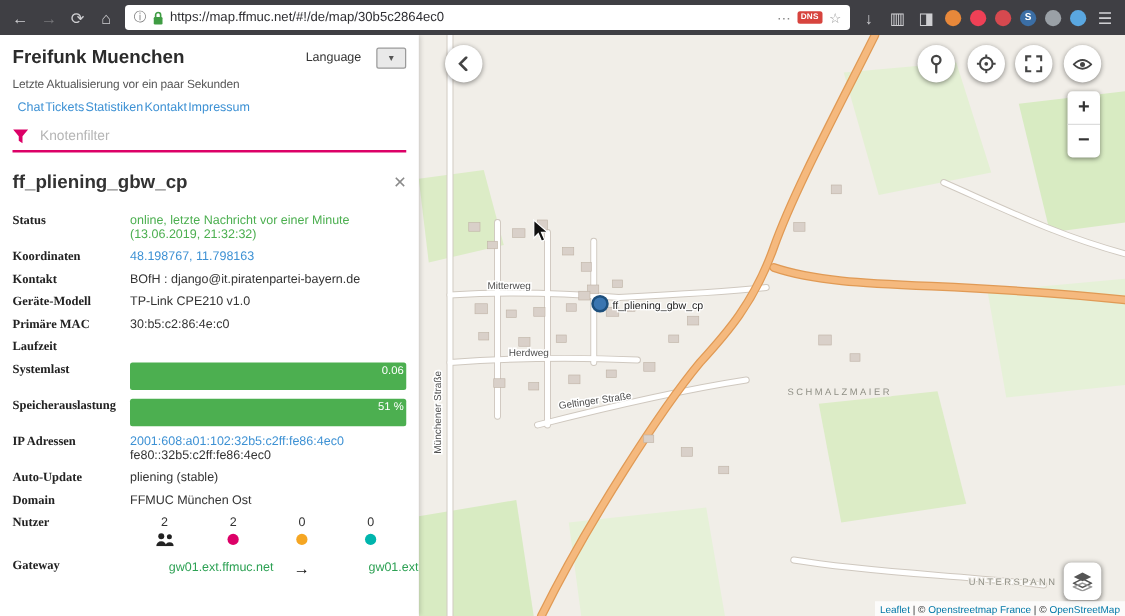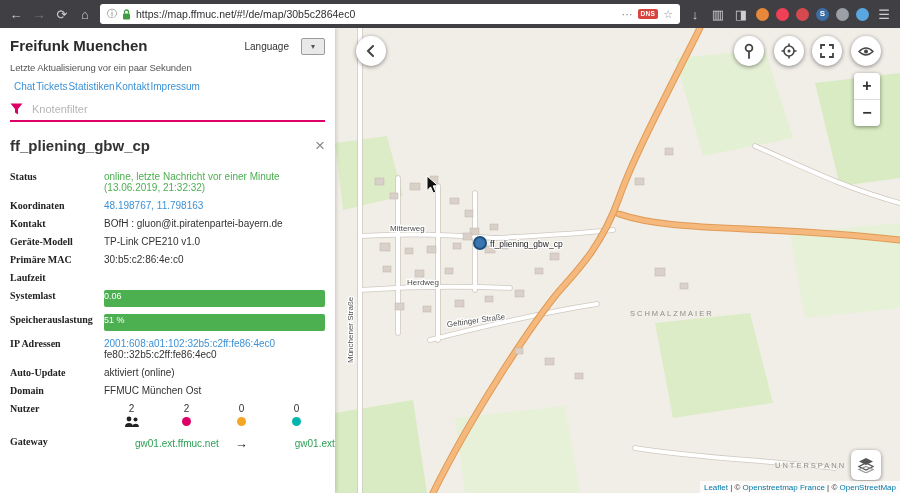--- a/index.html
+++ b/index.html
@@ -50,22 +50,22 @@
   .filter input::placeholder{color:#b5b5b5;}
   .node-head{display:flex;justify-content:space-between;align-items:center;margin-top:15px;}
   h2{font-size:15px;margin:0;color:#333;font-weight:bold;}
   .close-x{color:#8a8a8a;font-size:17px;line-height:1;cursor:default;}
   .proptable{margin-top:13px;font-size:10px;color:#333;}
   .prow{display:grid;grid-template-columns:94px 1fr;padding:3.5px 0;align-items:start;}
   .plabel{font-weight:bold;color:#222;padding-right:6px;font-family:Liberation Serif, serif;}
   .pval{min-width:0;}
   .pval.green{color:#4caf50;}
   .pval a{color:#3d91d4;text-decoration:none;}
-  .bar{height:17px;background:#4caf50;border-radius:2px;color:#fff;font-size:9px;
-    line-height:13px;padding-right:14px;box-sizing:border-box;}
+  .bar{height:22px;background:#4caf50;border-radius:2px;color:#fff;font-size:9px;
+    line-height:13px;text-align:right;padding-right:2px;box-sizing:border-box;}
   .clients{display:flex;gap:0;}
   .client-col{width:55px;text-align:center;}
   .client-col .cnt{font-size:10px;color:#333;}
   .dot{width:9px;height:9px;border-radius:50%;margin:3px auto 0;}
   .gw-val{display:flex;align-items:center;gap:16px;}
   .gw-val a{color:#2da154;text-decoration:none;margin-left:31px;}
   .gw-arrow{color:#111;font-size:13px;font-weight:bold;}
   
   #map{position:absolute;top:28px;left:335px;width:565px;height:465px;background:#f1eee8;overflow:hidden;}
   #map svg.base{position:absolute;top:0;left:0;}
@@ -158,21 +158,21 @@
     <div class="prow">
       <div class="plabel">Status</div>
       <div class="pval green">online, letzte Nachricht vor einer Minute (13.06.2019, 21:32:32)</div>
     </div>
     <div class="prow">
       <div class="plabel">Koordinaten</div>
       <div class="pval"><a href="#">48.198767, 11.798163</a></div>
     </div>
     <div class="prow">
       <div class="plabel">Kontakt</div>
-      <div class="pval">BOfH : gluon@it.piratenpartei-bayern.de</div>
+      <div class="pval">BOfH : django@it.piratenpartei-bayern.de</div>
     </div>
     <div class="prow">
       <div class="plabel">Geräte-Modell</div>
       <div class="pval">TP-Link CPE210 v1.0</div>
     </div>
     <div class="prow">
       <div class="plabel">Primäre MAC</div>
       <div class="pval">30:b5:c2:86:4e:c0</div>
     </div>
     <div class="prow">
@@ -192,21 +192,21 @@
     </div>
     <div class="prow">
       <div class="plabel">IP Adressen</div>
       <div class="pval">
         <div><a href="#">2001:608:a01:102:32b5:c2ff:fe86:4ec0</a></div>
         <div>fe80::32b5:c2ff:fe86:4ec0</div>
       </div>
     </div>
     <div class="prow">
       <div class="plabel">Auto-Update</div>
-      <div class="pval">aktiviert (online)</div>
+      <div class="pval">pliening (stable)</div>
     </div>
     <div class="prow">
       <div class="plabel">Domain</div>
       <div class="pval">FFMUC München Ost</div>
     </div>
     <div class="prow">
       <div class="plabel">Nutzer</div>
       <div class="pval clients">
         <div class="client-col">
           <div class="cnt">2</div>

